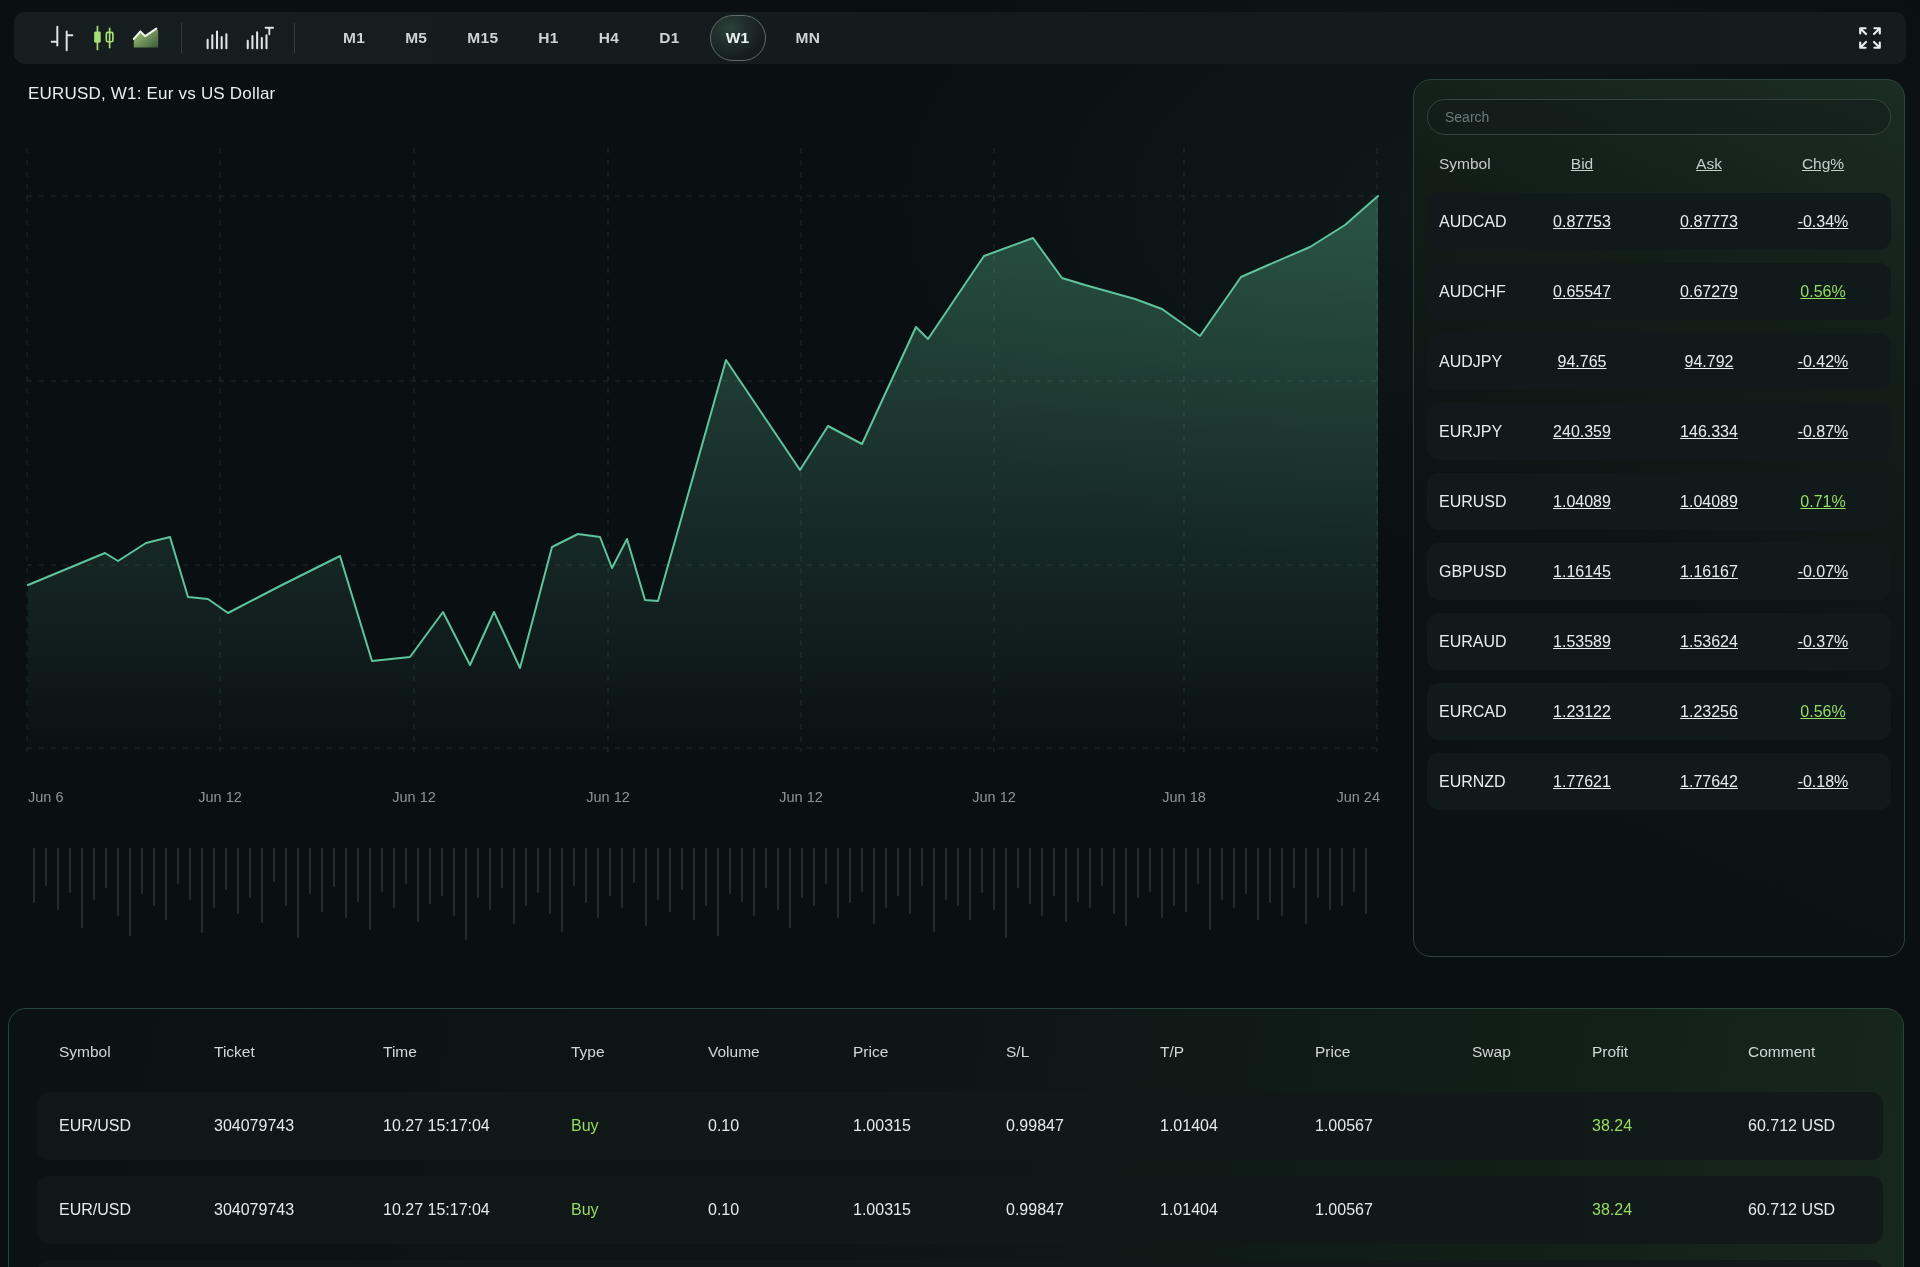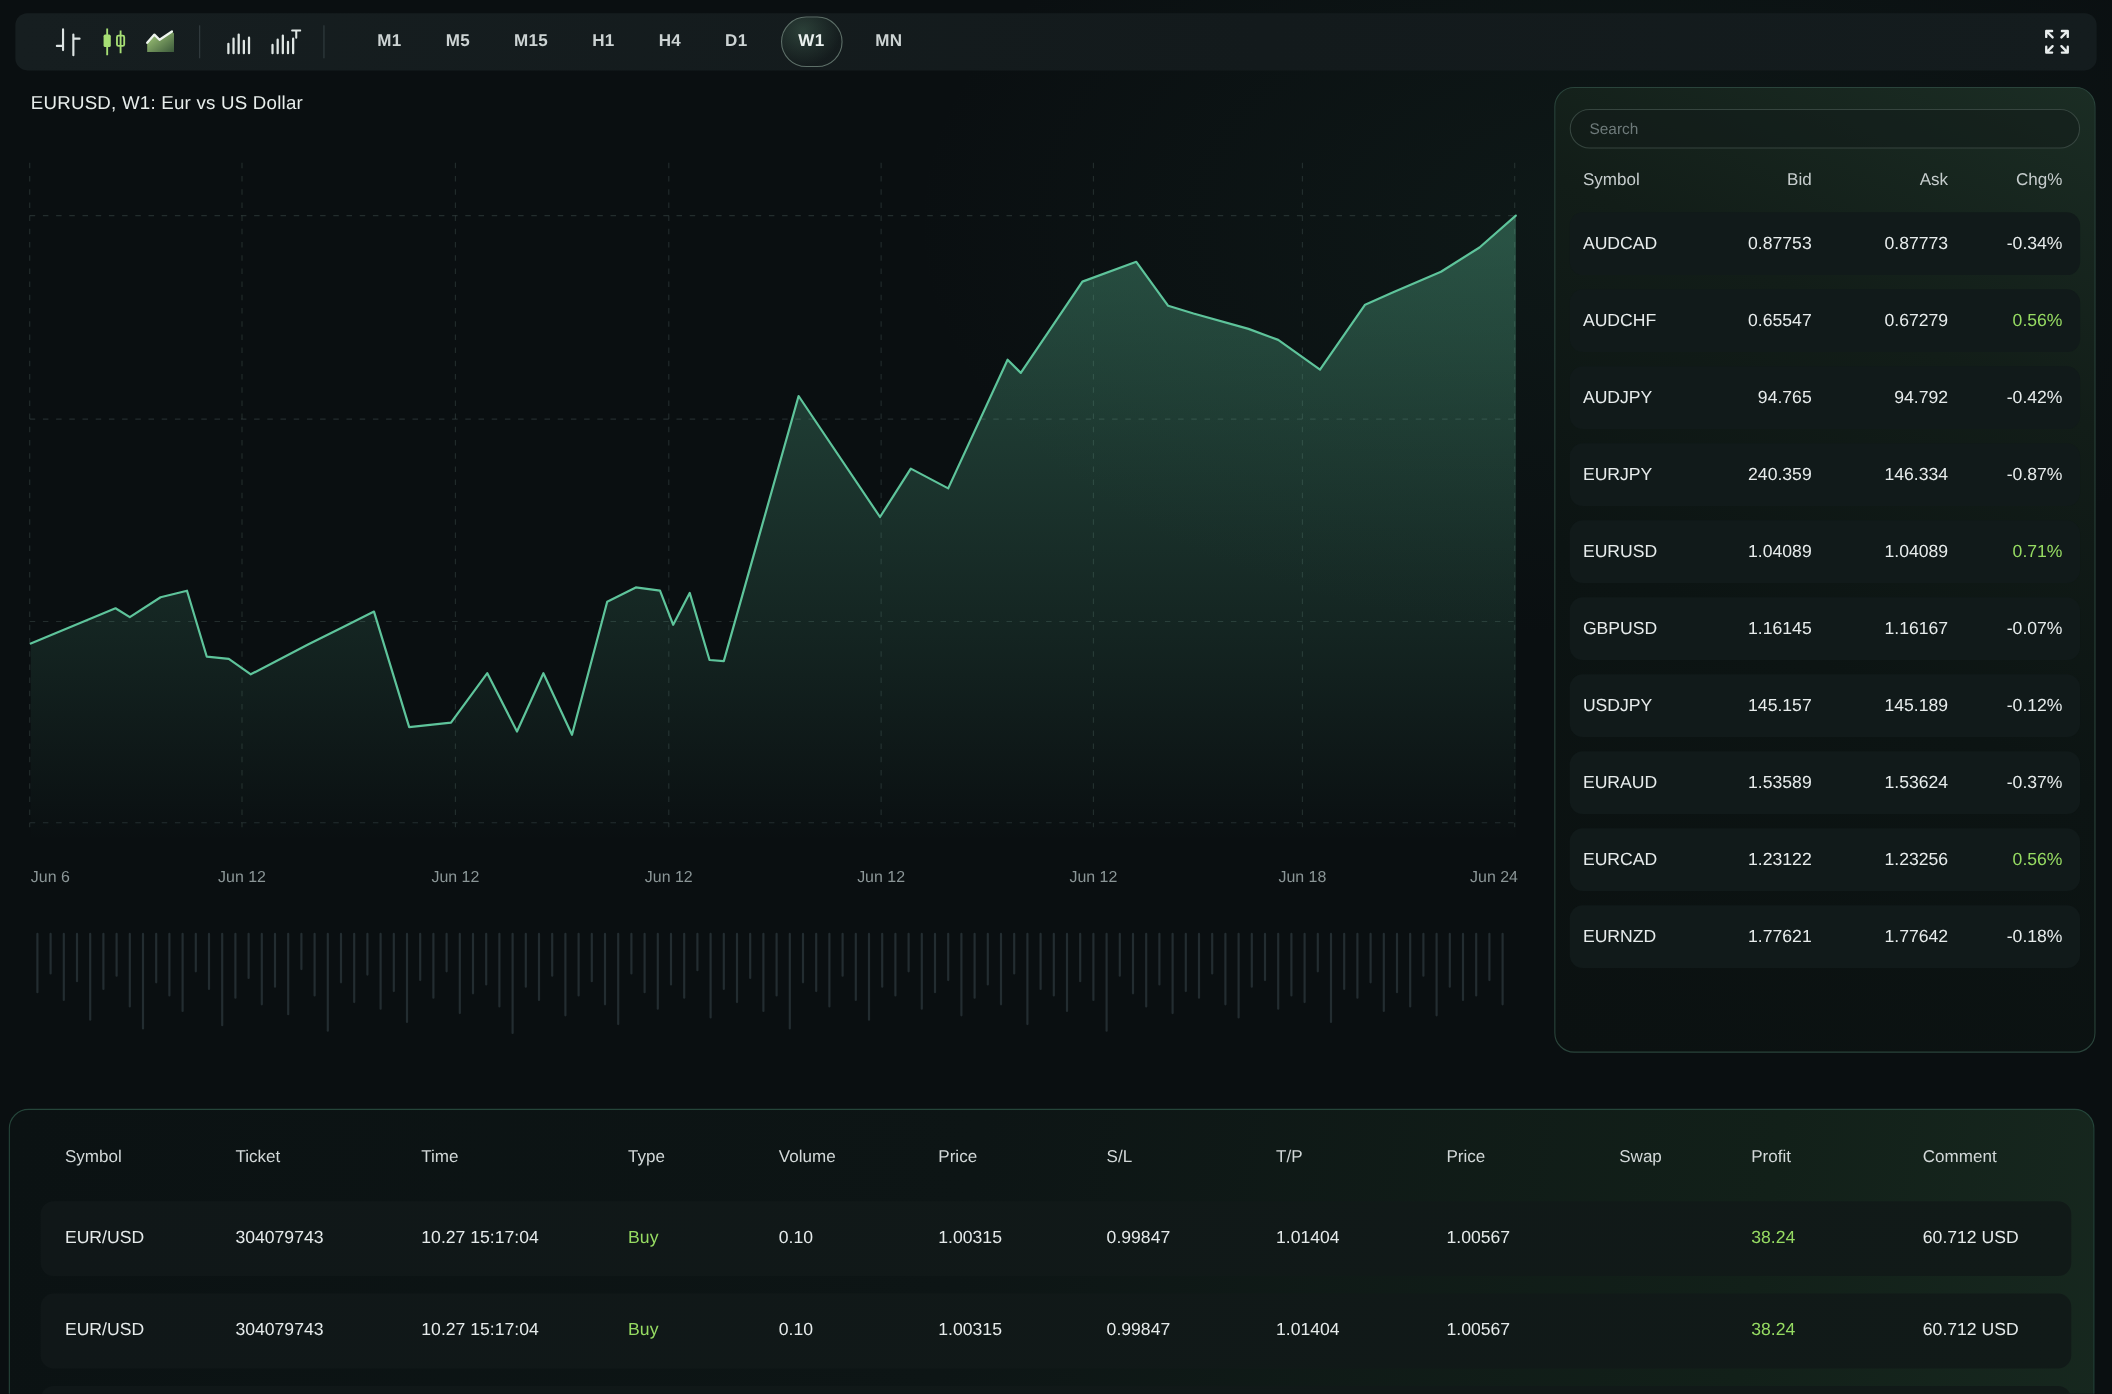--- a/index.html
+++ b/index.html
@@ -55,21 +55,21 @@
     padding:19px 13px 0 13px; overflow:hidden;
   }
   .search-input {
     width:100%; height:36px; border-radius:18px; border:1px solid #36453f;
     background:rgba(18,28,25,0.55); color:#b9c2c1; font-size:14px; font-family:inherit;
     padding:0 17px; outline:none;
   }
   .search-input::placeholder { color:#6e7a7a; }
   .wl-grid { display:grid; grid-template-columns:1fr 130px 124px 104px; align-items:center; }
   .wl-grid > :first-child { text-align:left; }
-  .wl-grid > :not(:first-child) { text-align:right; }
+  .wl-grid > :not(:first-child) { text-align:center;text-decoration:underline; }
   .wl-header { margin-top:20px; padding:0 16px 0 12px; color:#c6cdcd; font-size:15.5px; }
   .wl-row {
     height:57px; border-radius:12px; background:#111a1a; margin-top:13px;
     padding:0 16px 0 12px; font-size:16px; color:#e7ecec; cursor:pointer;
   }
   .wl-row:first-of-type { margin-top:20px; }
   .pos-green { color:#96db62; }
 
   
   .positions {
@@ -348,26 +348,20 @@
         <span>1.04089</span>
         <span class="pos-green">0.71%</span>
       </div>
       <div class="wl-grid wl-row">
         <span>GBPUSD</span>
         <span>1.16145</span>
         <span>1.16167</span>
         <span>-0.07%</span>
       </div>
       <div class="wl-grid wl-row">
-        <span>USDJPY</span>
-        <span>145.157</span>
-        <span>145.189</span>
-        <span>-0.12%</span>
-      </div>
-      <div class="wl-grid wl-row">
         <span>EURAUD</span>
         <span>1.53589</span>
         <span>1.53624</span>
         <span>-0.37%</span>
       </div>
       <div class="wl-grid wl-row">
         <span>EURCAD</span>
         <span>1.23122</span>
         <span>1.23256</span>
         <span class="pos-green">0.56%</span>

